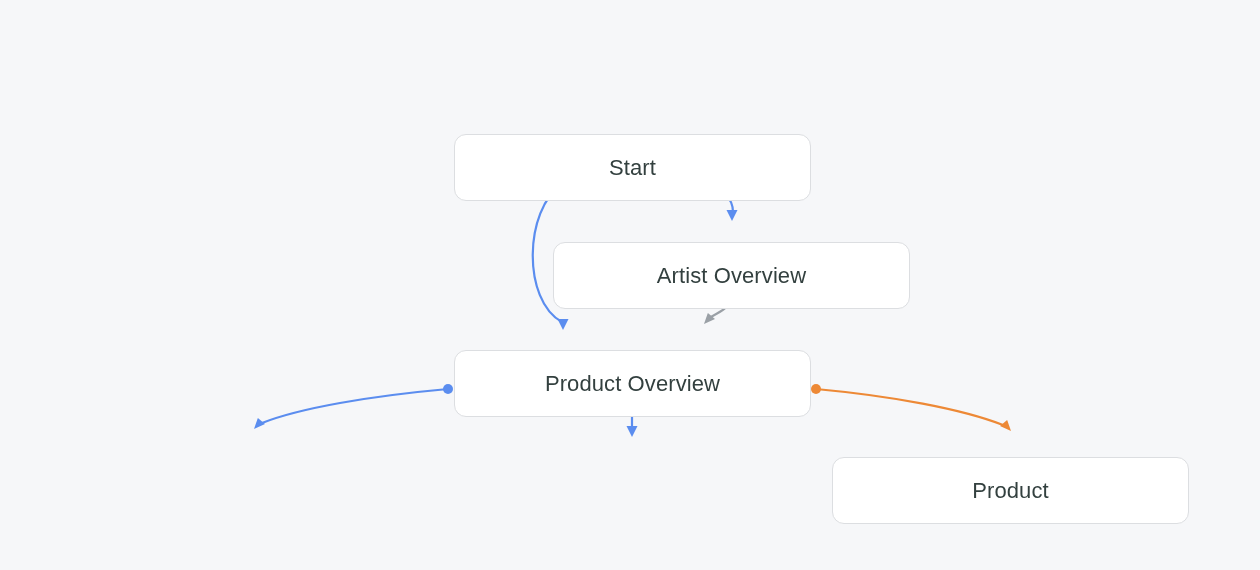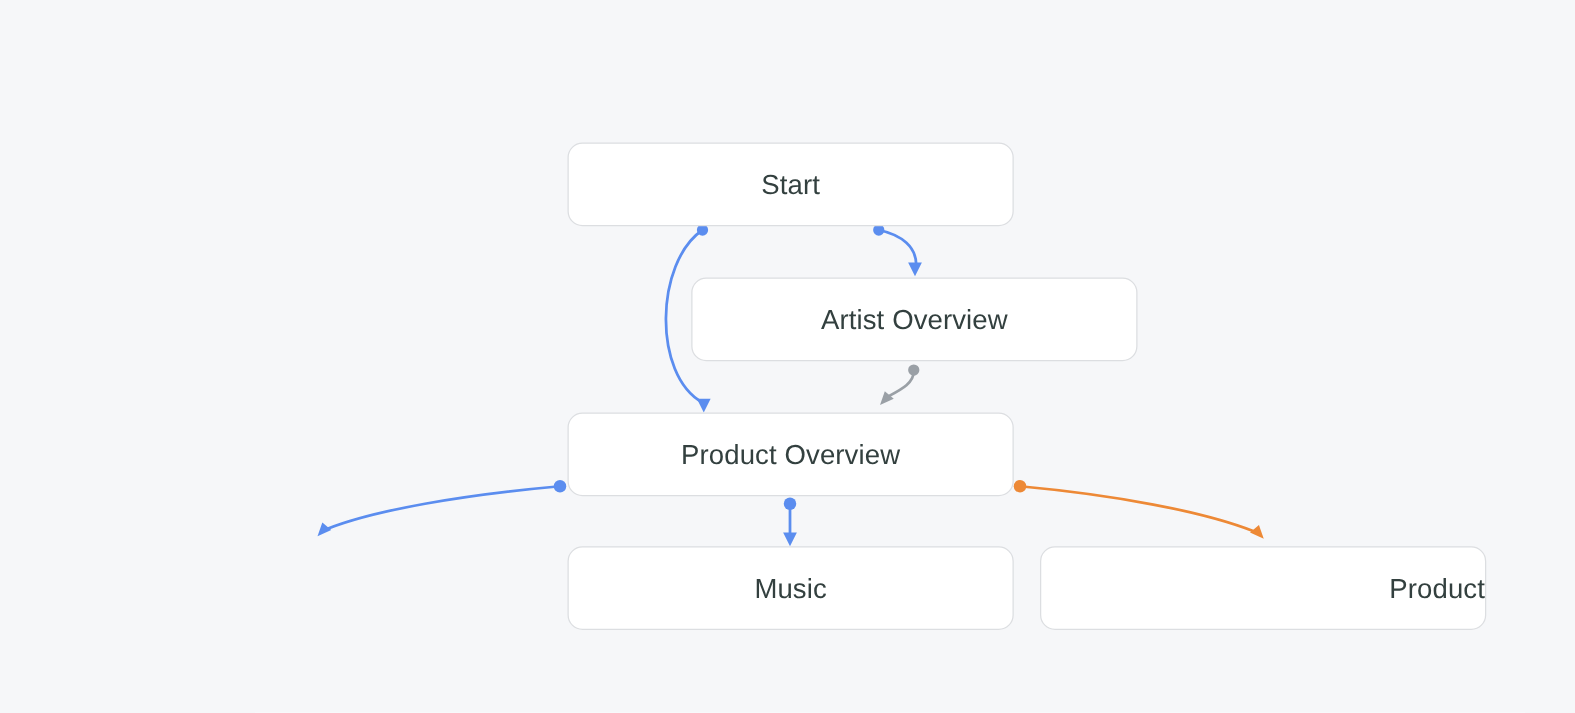--- a/index.html
+++ b/index.html
@@ -32,20 +32,21 @@
     position: absolute;
     box-sizing: border-box;
     background: #ffffff;
     border: 1px solid #dcdee1;
     border-radius: 12px;
     display: flex;
     align-items: center;
     justify-content: center;
     z-index: 2;
     box-shadow: 0 0 0 0 rgba(0,0,0,0);
+    margin-top: 20px;
   }
   .flow-node .node-label {
     font-family: "Liberation Sans", sans-serif;
     font-size: 22px;
     font-weight: 500;
     color: #33403f;
     letter-spacing: 0.1px;
     line-height: 1;
     white-space: nowrap;
   }
@@ -94,21 +95,18 @@
 
   <div class="flow-node" style="left: 553px; top: 222px; width: 357px; height: 67px;">
     <span class="node-label">Artist Overview</span>
   </div>
 
   <div class="flow-node" style="left: 454px; top: 330px; width: 357px; height: 67px;">
     <span class="node-label">Product Overview</span>
   </div>
 
 
-  <div class="flow-node" style="left: 454px; top: 437px; width: 357px; height: 67px;">
-    <span class="node-label">Music</span>
-  </div>
 
-  <div class="flow-node" style="left: 832px; top: 437px; width: 357px; height: 67px; justify-content: flex-end;">
+  <div class="flow-node" style="left: 832px; top: 437px; width: 357px; height: 67px;">
     <span class="node-label">Product</span>
   </div>
 
 </div>
 
 </body></html>

